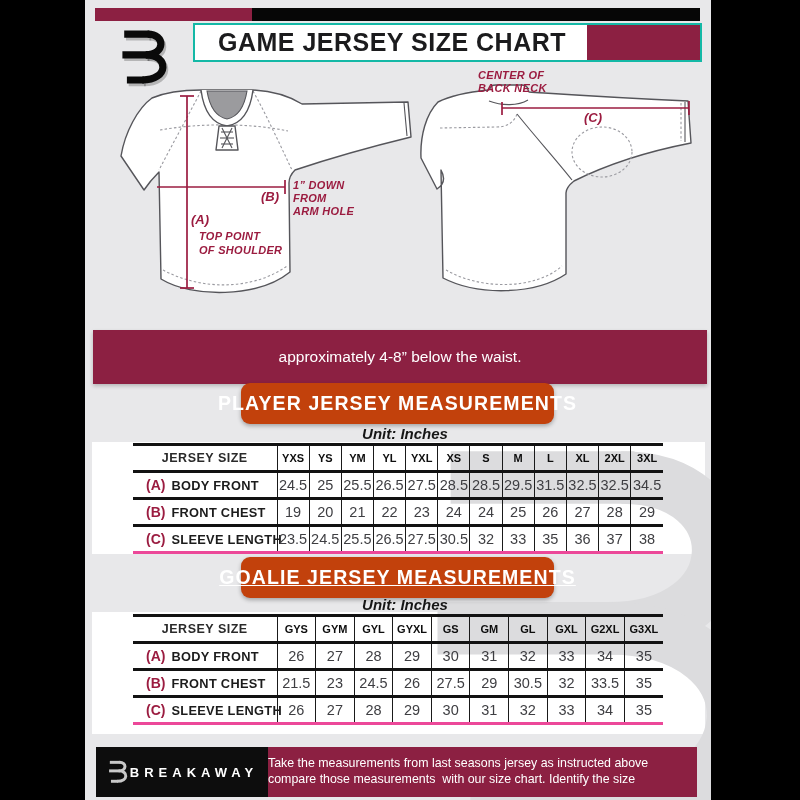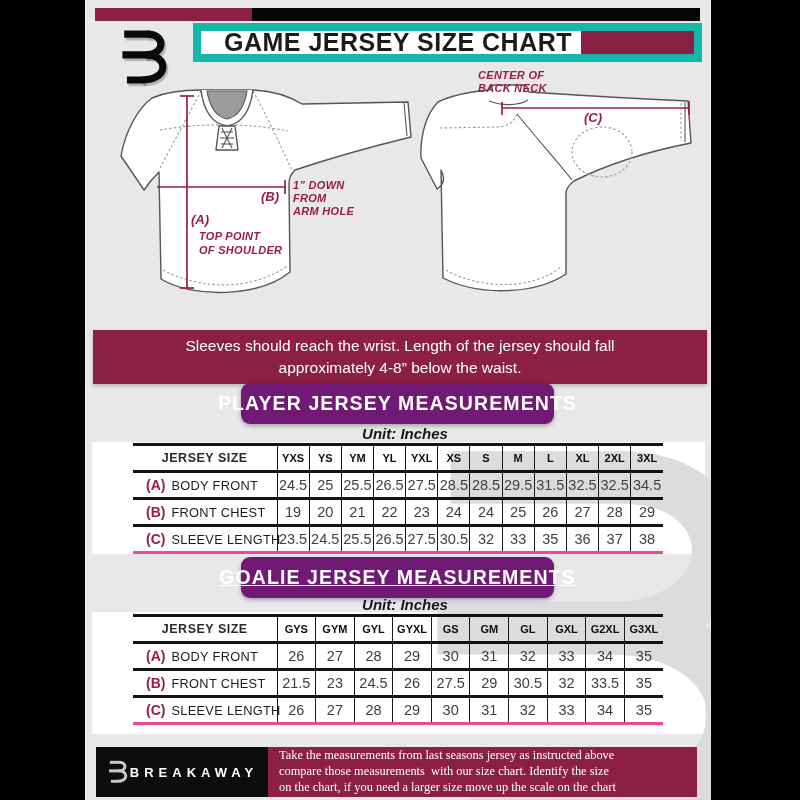--- a/index.html
+++ b/index.html
@@ -4,21 +4,21 @@
 <style>
   html,body{margin:0;padding:0;}
   body{font-family:"Liberation Sans", sans-serif; background:#000;}
   .stage{position:relative;width:800px;height:800px;background:#000;overflow:hidden;}
   .poster{position:absolute;left:85px;top:0;width:626px;height:800px;background:#E8E8EA;overflow:hidden;}
   .abs{position:absolute;}
 
   
   .bar-maroon{left:10px;top:8px;width:157px;height:13px;background:var(--maroon,#8C2042);}
   .bar-black{left:167px;top:8px;width:448px;height:13px;background:#060606;}
-  .title-box{left:108px;top:23px;width:509px;height:39px;background:#fff;border:8px solid #14b8a6;box-sizing:border-box;}
+  .title-box{left:108px;top:23px;width:509px;height:39px;background:#fff;border:2px solid #14b8a6;box-sizing:border-box;}
   .title-accent{position:absolute;right:0;top:0;width:113px;height:100%;background:var(--maroon,#8C2042);}
   .title-text{position:absolute;left:0;top:0;width:394px;height:100%;display:flex;align-items:center;justify-content:center;
     font-size:25px;font-weight:800;letter-spacing:.5px;color:#1b1b1d;white-space:nowrap;}
   .logo-svg{left:30px;top:26px;width:58px;height:63px;color:#0a0a0a;}
 
   
   .diagram{left:0;top:60px;width:626px;height:272px;}
   .jersey{fill:#fff;stroke:#55555a;stroke-width:1.4;stroke-linejoin:round;}
   .seam{fill:none;stroke:#9a9aa0;stroke-width:1.1;stroke-dasharray:2.5 2.2;}
   .solidseam{fill:none;stroke:#55555a;stroke-width:1.1;}
@@ -26,21 +26,21 @@
   .measure{fill:none;stroke:var(--maroon-text,#9B1C40);stroke-width:1.7;}
   .dtag{font:italic 700 13px "Liberation Sans",sans-serif;fill:var(--maroon-text,#9B1C40);}
   .dtxt{font:italic 700 11px "Liberation Sans",sans-serif;fill:var(--maroon-text,#9B1C40);letter-spacing:.3px;}
 
   
   .notice{left:8px;top:330px;width:614px;height:54px;background:var(--maroon,#8C2042);color:#fff;
     display:flex;flex-direction:column;align-items:center;justify-content:center;line-height:1.42;
     font-size:15.5px;font-weight:500;box-shadow:0 2px 4px rgba(0,0,0,.22);}
 
   
-  .pill{width:313px;height:41px;background:#701a75;border-radius:9px;display:flex;align-items:center;justify-content:center;
+  .pill{width:313px;height:41px;background:#c2410c;border-radius:9px;display:flex;align-items:center;justify-content:center;
     color:#fff;font-size:19.5px;font-weight:800;letter-spacing:1.1px;white-space:nowrap;box-shadow:0 2px 4px rgba(0,0,0,.3);}
   .pill-player{left:156px;top:383px;}
   .pill-goalie{left:156px;top:557px;text-decoration:underline;}
   .unit{left:0;width:626px;text-align:center;font-size:15px;font-weight:700;font-style:italic;color:#161616;padding-left:7px;}
   .unit-player{top:425px;}
   .unit-goalie{top:596px;}
 
   .panel{left:7px;width:613px;background:#fff;}
   .panel-player{top:442px;height:112px;}
   .panel-goalie{top:612px;height:122px;}
@@ -52,29 +52,29 @@
   .tbl-player{left:48px;top:443px;}
   .tbl-goalie{left:48px;top:614px;}
   .mtable tr{border-top:3px solid #121212;}
   .mtable{border-bottom:3px solid #ec4899;}
   .mtable tr > *:not(:first-child){border-left:1.5px solid #1a1a1a;}
   .mtable th,.mtable td{height:24px;padding:0 1px;text-align:center;vertical-align:middle;}
   .lblhead{font-size:12.5px;font-weight:700;letter-spacing:.5px;color:#2a2a2a;}
   .sizehead{font-size:11px;font-weight:800;color:#0d0d0d;}
   .rowlabel{text-align:left !important;padding-left:13px !important;white-space:nowrap;}
   .rowtag{color:var(--maroon-text,#9B1C40);font-weight:800;font-size:14px;margin-right:6px;}
-  .rowtxt{font-weight:400;font-size:12.8px;letter-spacing:.3px;color:#1c1c1c;text-align:right;}
+  .rowtxt{font-weight:700;font-size:12.8px;letter-spacing:.3px;color:#1c1c1c;text-align:right;}
   .val{font-size:14.5px;font-weight:500;color:#3e3e42;}
 
   
   .footer-black{left:11px;top:747px;width:172px;height:50px;background:#0d0d0d;display:flex;align-items:center;justify-content:center;}
   .brand{color:#fff;font-size:13px;font-weight:700;letter-spacing:5px;white-space:nowrap;}
   .flogo{width:24px;height:26px;color:#c9c9c9;flex:0 0 auto;}
   .footer-maroon{left:183px;top:747px;width:429px;height:50px;background:var(--maroon,#8C2042);display:flex;flex-direction:column;
-    justify-content:center;padding-left:11px;box-sizing:border-box;font-family:Liberation Serif, serif;}
+    justify-content:center;box-sizing:border-box;}
   .fline{color:#fff;font-size:12.4px;line-height:1.28;white-space:pre;}
 </style>
 </head>
 <body>
 
 <div class="stage">
   <div class="poster">
 
     <svg width="0" height="0" style="position:absolute">
       <defs>
@@ -155,21 +155,20 @@
       <text class="dtag" x="261" y="201">(B)</text>
       <text class="dtxt" x="293" y="189">1” DOWN</text>
       <text class="dtxt" x="293" y="202">FROM</text>
       <text class="dtxt" x="293" y="215">ARM HOLE</text>
       <text class="dtag" x="584" y="122">(C)</text>
       <text class="dtxt" x="478" y="79">CENTER OF</text>
       <text class="dtxt" x="478" y="92">BACK NECK</text>
     </svg>
 
     <div class="abs notice">
-      <div>Sleeves should reach the wrist. Length of the jersey should fall</div>
       <div>approximately 4-8” below the waist.</div>
     </div>
 
     <div class="abs panel panel-player"></div>
     <div class="abs panel panel-goalie"></div>
 
     <svg class="abs watermark" viewBox="0 0 64 70">
       <use href="#blogo"></use>
     </svg>
 
@@ -337,17 +336,16 @@
 
     <div class="abs footer-black">
       <svg class="flogo" viewBox="0 0 64 70">
         <use href="#blogo"></use>
       </svg>
       <span class="brand">BREAKAWAY</span>
     </div>
     <div class="abs footer-maroon">
       <div class="fline">Take the measurements from last seasons jersey as instructed above</div>
       <div class="fline">compare those measurements  with our size chart. Identify the size</div>
-      <div class="fline">on the chart, if you need a larger size move up the scale on the chart</div>
     </div>
 
   </div>
 </div>
 
 </body></html>

